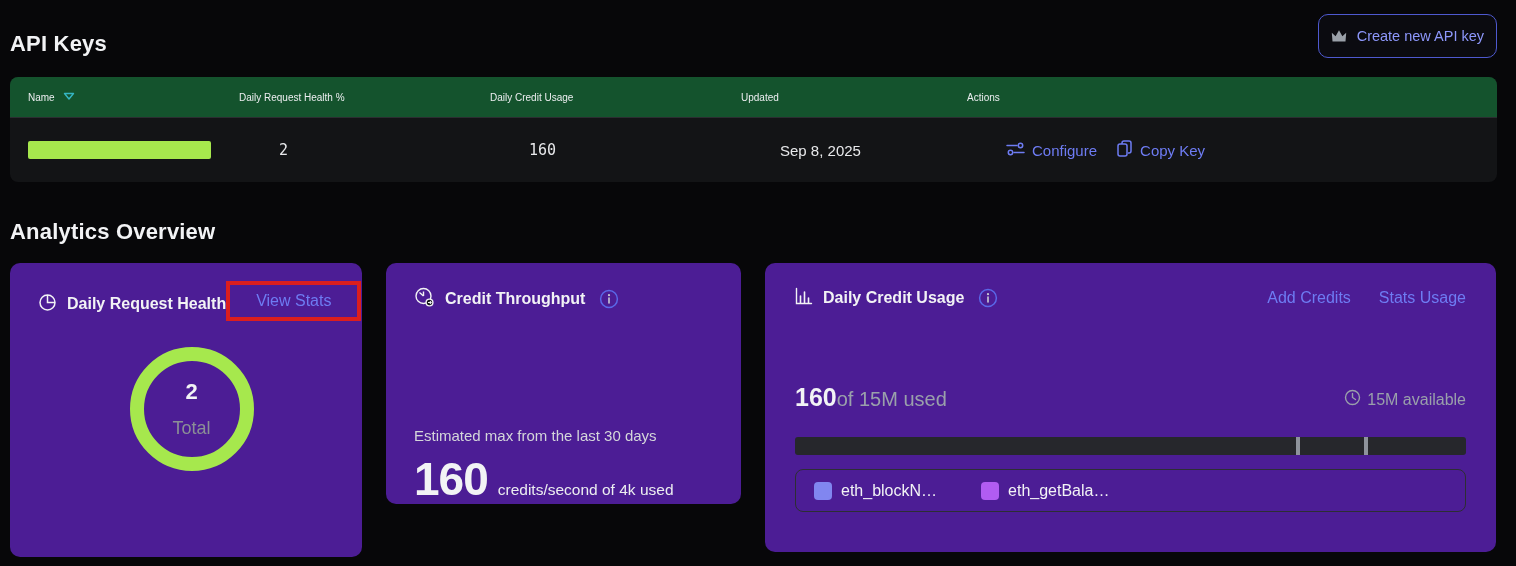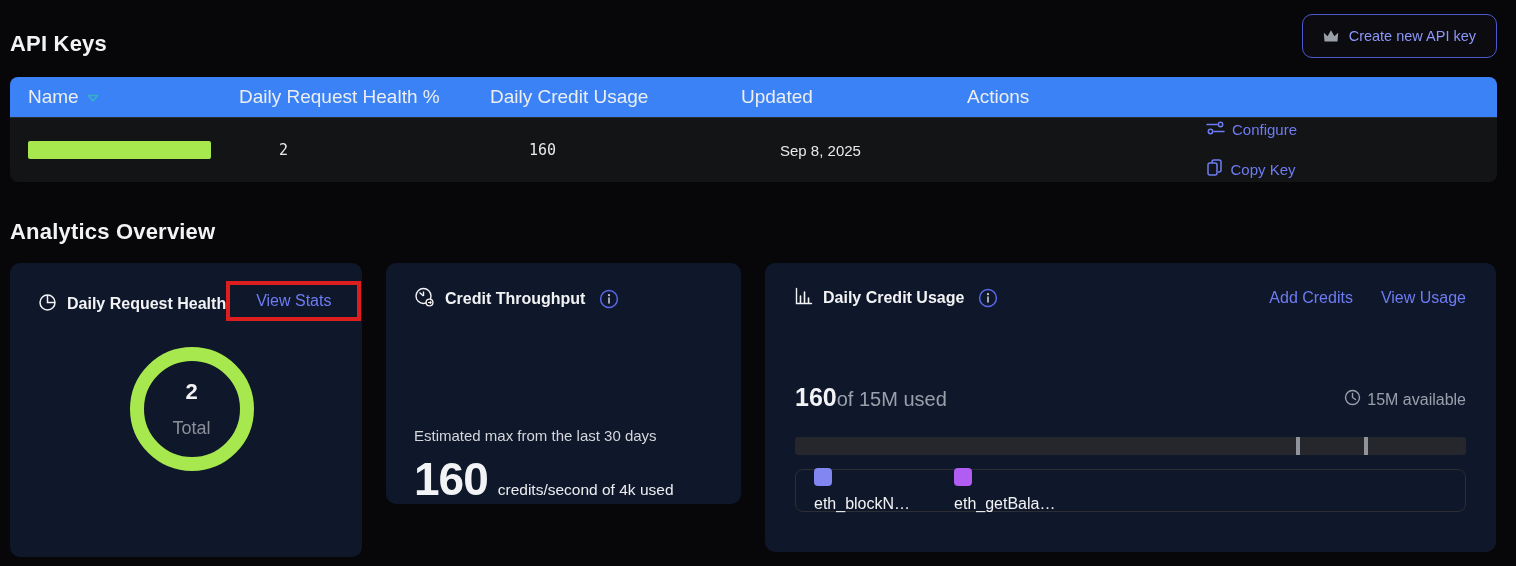--- a/index.html
+++ b/index.html
@@ -10,40 +10,40 @@
     color:#f2f3f5;
     overflow:hidden;
   }
   .page { padding:0 19px 0 10px; }
 
   
   .topbar { display:flex; justify-content:space-between; align-items:flex-start; height:58px; }
   .page-title { margin-top:31px; font-size:22px; font-weight:700; letter-spacing:.2px; }
   .create-btn {
     margin-top:14px; height:44px; display:flex; align-items:center; gap:10px;
-    padding:0 20px; background:#0b0b10; border:1px solid #4e59cf; border-radius:10px;
+    padding:0 12px; background:#0b0b10; border:1px solid #4e59cf; border-radius:10px;
     color:#8d97fb; font-size:14.5px; cursor:pointer; font-family:inherit;
   }
   .create-btn svg { display:block; }
 
   
   .table { margin-top:19px; border-radius:8px; overflow:hidden; background:#131416; }
-  .thead { display:flex; align-items:center; height:41px; background:#3b82f6; border-bottom:1px solid #2c2d31; padding-left:18px; font-size:19px; font-weight:500; color:#eceef0; }
+  .thead { display:flex; align-items:center; height:41px; background:#14532d; border-bottom:1px solid #2c2d31; padding-left:18px; font-size:10px; font-weight:500; color:#eceef0; }
   .trow  { display:flex; align-items:center; height:64px; padding-left:18px; font-size:15px; color:#e8e9eb; }
   .c1{flex:0 0 211px; display:flex; align-items:center; gap:8px;}
   .c2{flex:0 0 251px;} .c3{flex:0 0 250px;} .c4{flex:0 0 251px;} .c5{flex:0 0 226px;} .c6{flex:1;}
   .mono { font-family:"DejaVu Sans Mono", monospace; font-size:15px; }
   .health-bar { width:183px; height:18px; border-radius:2px; }
-  .actions { display:flex; align-items:center; gap:20px;flex-direction:column; }
+  .actions { display:flex; align-items:center; gap:20px; }
   .action-link { display:flex; align-items:center; gap:7px; color:#6e7cf3; font-size:15px; cursor:pointer; text-decoration:none; }
 
   
   .section-title { margin-top:37px; font-size:22px; font-weight:700; letter-spacing:.2px; }
   .cards { display:flex; gap:24px; margin-top:18px; align-items:flex-start; }
-  .card { background:#0f172a; border-radius:10px; padding:24px 28px; }
+  .card { background:#4c1d95; border-radius:10px; padding:24px 28px; }
   .card-1 { width:352px; height:294px; padding-right:17px; }
   .card-2 { width:355px; height:241px; }
   .card-3 { width:731px; height:289px; padding-left:30px; padding-right:30px; }
 
   .card-head { display:flex; align-items:center; }
   .card-head .spacer { flex:1; }
   .card-title { font-size:16px; font-weight:700; margin-left:10px; color:#f2f3f5; white-space:nowrap; }
   .info-icon { margin-left:14px; cursor:pointer; display:flex; }
   .link { color:#6e7cf3; font-size:16px; cursor:pointer; text-decoration:none; white-space:nowrap; }
 
@@ -75,21 +75,21 @@
   .usage-value { font-size:25px; font-weight:700; }
   .usage-suffix { font-size:20px; color:#9aa0ab; }
   .available { display:flex; align-items:center; gap:6px; font-size:16px; color:#9aa0ab; }
   .usage-bar { position:relative; margin-top:25px; height:18px; background:#26272c; border-radius:3px; overflow:hidden; }
   .usage-tick { position:absolute; top:0; width:4px; height:18px; background:#8e939c; }
   .tick-1 { left:74.7%; } .tick-2 { left:84.8%; }
   .legend-box-3 {
     margin-top:14px; height:43px; border:1px solid #2d2e33; border-radius:8px;
     display:flex; align-items:center; padding-left:18px; gap:44px; font-size:16px; color:#f2f3f5;
   }
-  .legend-item-3 { display:flex; align-items:flex-start; gap:9px;flex-direction:column; }
+  .legend-item-3 { display:flex; align-items:flex-end; gap:9px; }
   .swatch-lg { width:18px; height:18px; border-radius:4px; flex:0 0 auto; }
 </style>
 </head>
 <body>
 
 <div class="page">
 
   <div class="topbar">
     <h1 class="page-title">API Keys</h1>
     <button class="create-btn">
@@ -215,21 +215,21 @@
         <span class="card-title">Daily Credit Usage</span>
         <span class="info-icon">
           <svg width="20" height="20" viewBox="0 0 20 20" fill="none">
               <circle cx="10" cy="10" r="8.4" stroke="#5a68e8" stroke-width="1.5"></circle>
               <circle cx="10" cy="6.2" r="1.1" fill="#c8ccd4"></circle>
               <line x1="10" y1="9" x2="10" y2="14" stroke="#c8ccd4" stroke-width="1.6" stroke-linecap="round"></line>
             </svg>
         </span>
         <span class="spacer"></span>
         <a class="link" style="margin-right:28px;">Add Credits</a>
-        <a class="link">View Usage</a>
+        <a class="link">Stats Usage</a>
       </div>
       <div class="usage-row">
         <span class="usage-value">160</span>
         <span class="usage-suffix">of 15M used</span>
         <span class="spacer" style="flex:1;"></span>
         <span class="available">
           <span>
             <svg width="17" height="17" viewBox="0 0 17 17" fill="none" stroke="#9aa0ab" stroke-width="1.4" stroke-linecap="round">
                 <circle cx="8.5" cy="8.5" r="7"></circle>
                 <path d="M8.5 4.5 V8.5 L11.5 10.5"></path>

